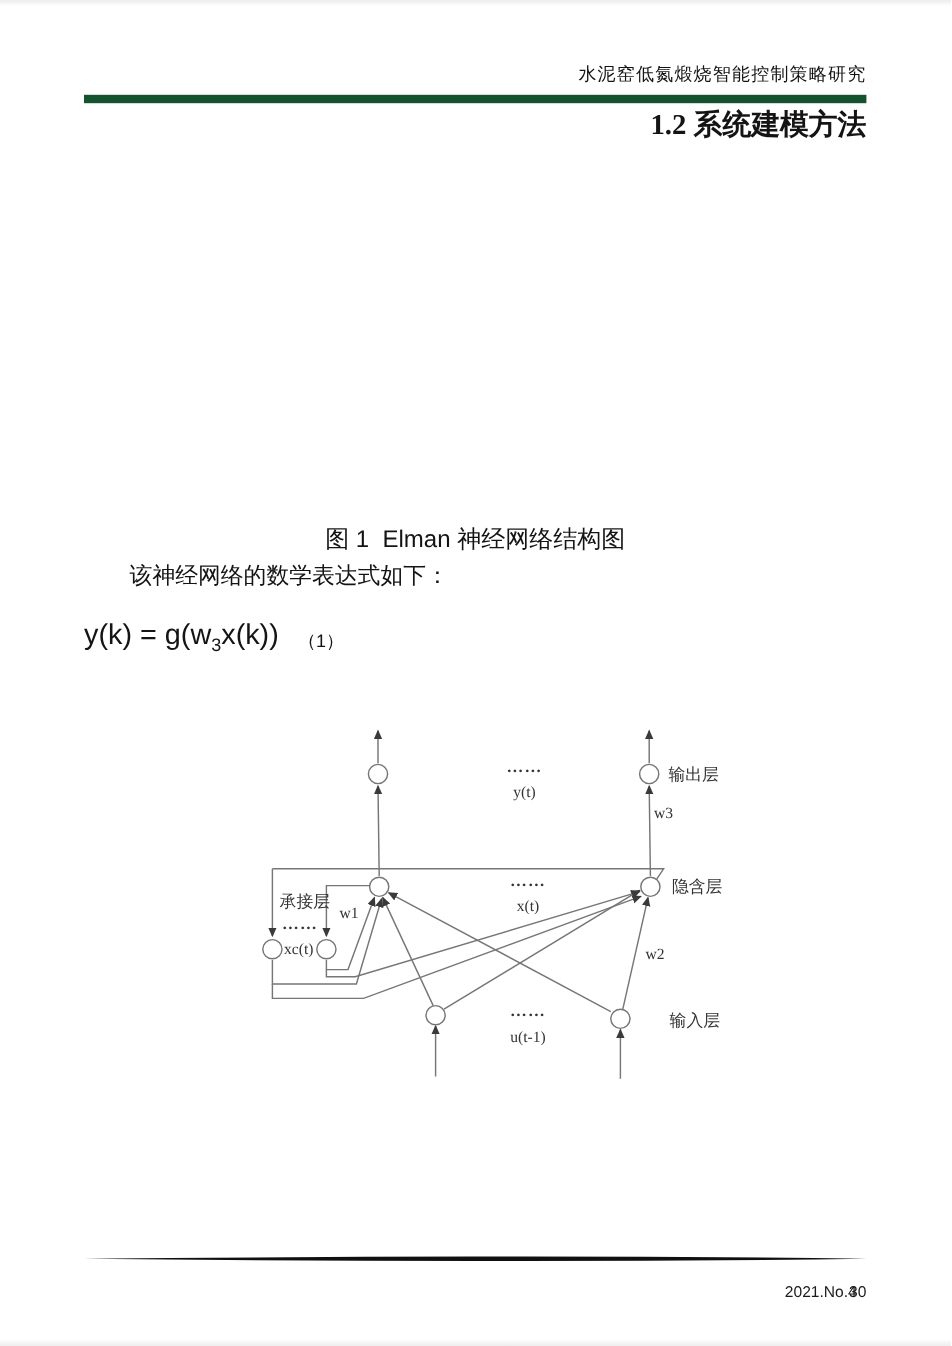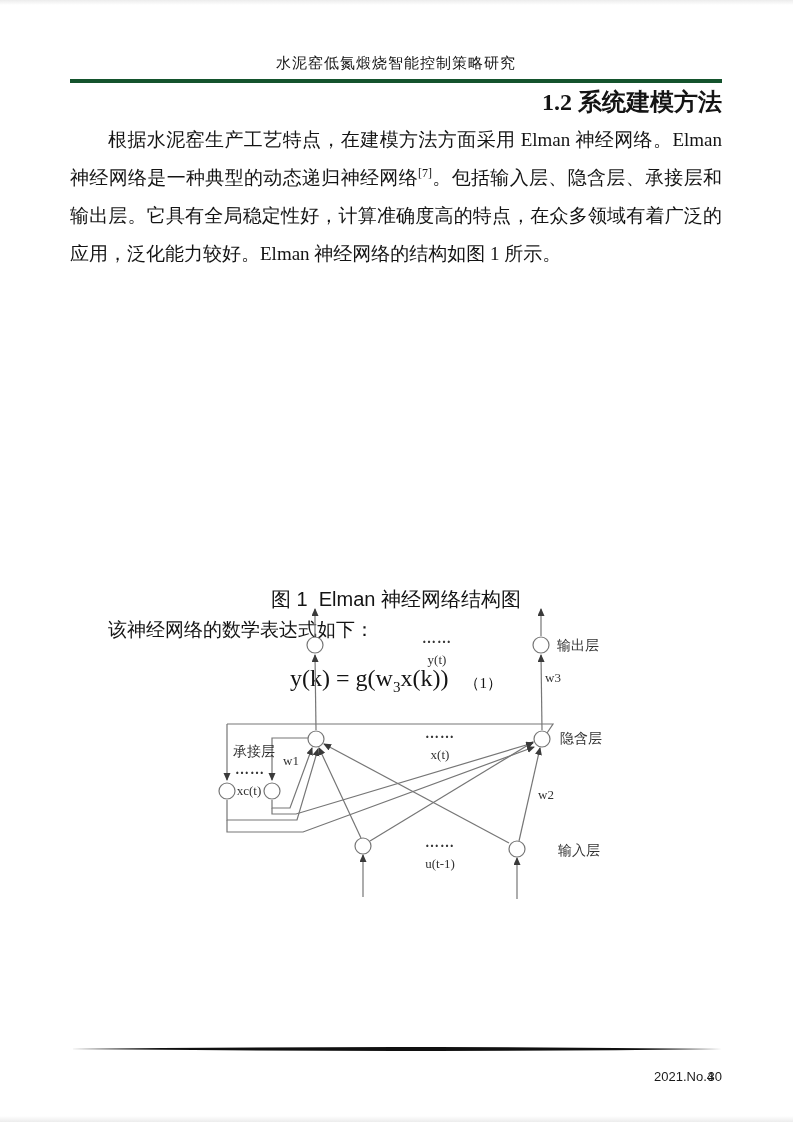--- a/index.html
+++ b/index.html
@@ -12,25 +12,25 @@
     color:#141414;
     overflow:hidden;
   }
   .scan-edge-top { position:absolute; top:0; left:0; width:100%; height:5px;
     background:linear-gradient(#ececec,#ffffff); }
   .scan-edge-bottom { position:absolute; bottom:0; left:0; width:100%; height:6px;
     background:linear-gradient(#ffffff,#ececec); }
   .content { padding:52px 71px 0 70px; }
 
   .header {
-    text-align:center;
+    text-align:right;
     font-size:15px;
     line-height:22px;
     padding-bottom:5px;
-    border-bottom:4px solid #14532d;
+    border-bottom:7px solid #14532d;
     letter-spacing:1px;
   }
 
   p.body-par {
     font-size:19px;
     line-height:38px;
     text-align:justify;
     text-justify:inter-ideograph;
     text-indent:2em;
   }
@@ -54,24 +54,24 @@
   .fig-caption {
     text-align:center;
     font-family:"Liberation Sans","DejaVu Sans",sans-serif;
     font-size:20px;
     line-height:24px;
     margin-top:6px;
     white-space:pre-wrap;
   }
 
   .formula-row {
-    text-align:center;
+    text-align:left;
     margin-top:16px;
     font-size:24px;
-    font-family:Liberation Serif, serif;
+    font-family:Liberation Sans, sans-serif;
   }
   .formula-row sub { font-size:15px; }
   .eq-number { font-size:15px; margin-left:16px; display:inline-block; transform:translateY(2px); }
 
   .footer {
     position:absolute;
     left:70px; right:71px; top:1046px;
     font-family:"Liberation Sans","DejaVu Sans",sans-serif;
     font-size:13px;
     color:#1a1a1a;
@@ -88,21 +88,20 @@
 
   <div class="content">
     <div class="header">
       <span>水泥窑低氮煅烧智能控制策略研究</span>
     </div>
 
 
     <h2 class="sec-heading">1.2 系统建模方法</h2>
 
 
-    <p class="body-par"><span>根据水泥窑生产工艺特点，在建模方法方面采用 Elman 神经网络。Elman 神经网络是一种典型的动态递归神经网络</span><sup class="ref">[7]</sup><span>。包括输入层、隐含层、承接层和输出层。它具有全局稳定性好，计算准确度高的特点，在众多领域有着广泛的应用，泛化能力较好。Elman 神经网络的结构如图 1 所示。</span></p>
 
     <div class="figure-area"></div>
 
     <div class="fig-caption">图 1  Elman 神经网络结构图</div>
 
     <p class="body-par">该神经网络的数学表达式如下：</p>
 
     <div class="formula-row">
       <span>y(k) = g(w</span><sub>3</sub><span>x(k))</span><span class="eq-number">（1）</span>
     </div>

